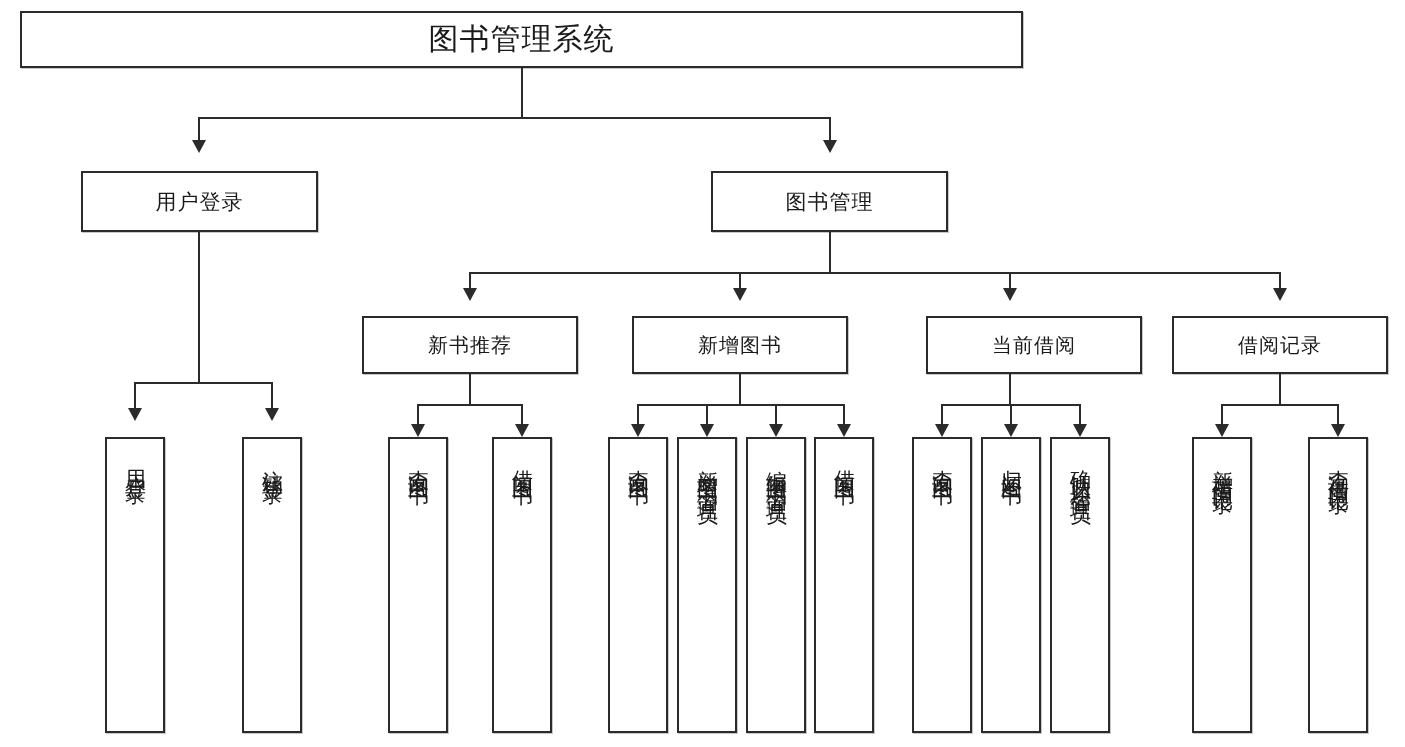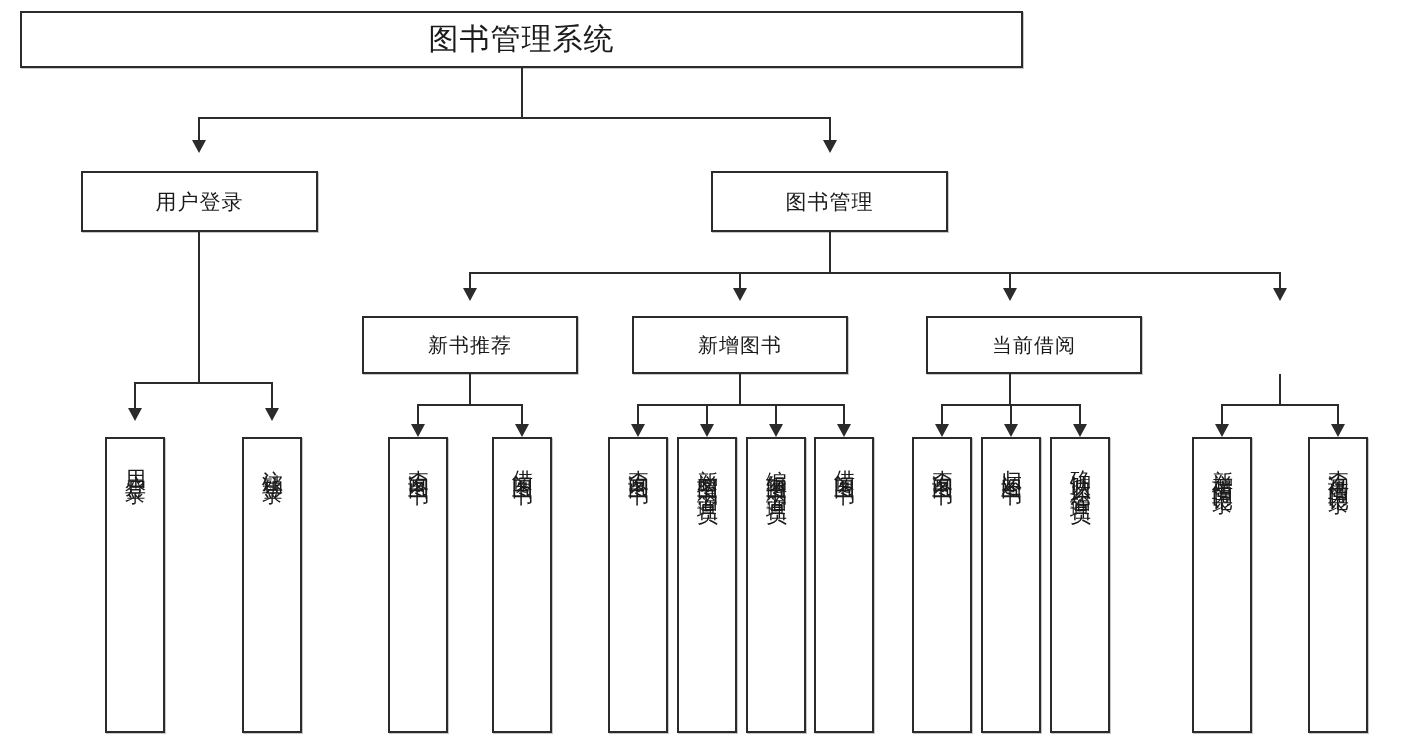--- a/index.html
+++ b/index.html
@@ -128,20 +128,23 @@
 
   <div class="node lvl3" style="left:362px; top:316px; width:216px; height:58px;">
     <span>新书推荐</span>
   </div>
   <div class="node lvl3" style="left:632px; top:316px; width:216px; height:58px;">
     <span>新增图书</span>
   </div>
   <div class="node lvl3" style="left:926px; top:316px; width:216px; height:58px;">
     <span>当前借阅</span>
   </div>
+  <div class="node lvl3" style="left:1172px; top:316px; width:216px; height:58px;">
+    <span>借阅记录</span>
+  </div>
 
   <div class="ln v" style="left:469px; top:374px; width:2px; height:30px;"></div>
   <div class="ln h" style="left:417px; top:404px; width:105px; height:2px;"></div>
   <div class="ln v" style="left:417px; top:404px; width:2px; height:22px;"></div>
   <div class="arrow" style="left:411px; top:424px;"></div>
   <div class="ln v" style="left:521px; top:404px; width:2px; height:22px;"></div>
   <div class="arrow" style="left:515px; top:424px;"></div>
 
   <div class="ln v" style="left:739px; top:374px; width:2px; height:30px;"></div>
   <div class="ln h" style="left:637px; top:404px; width:208px; height:2px;"></div>

